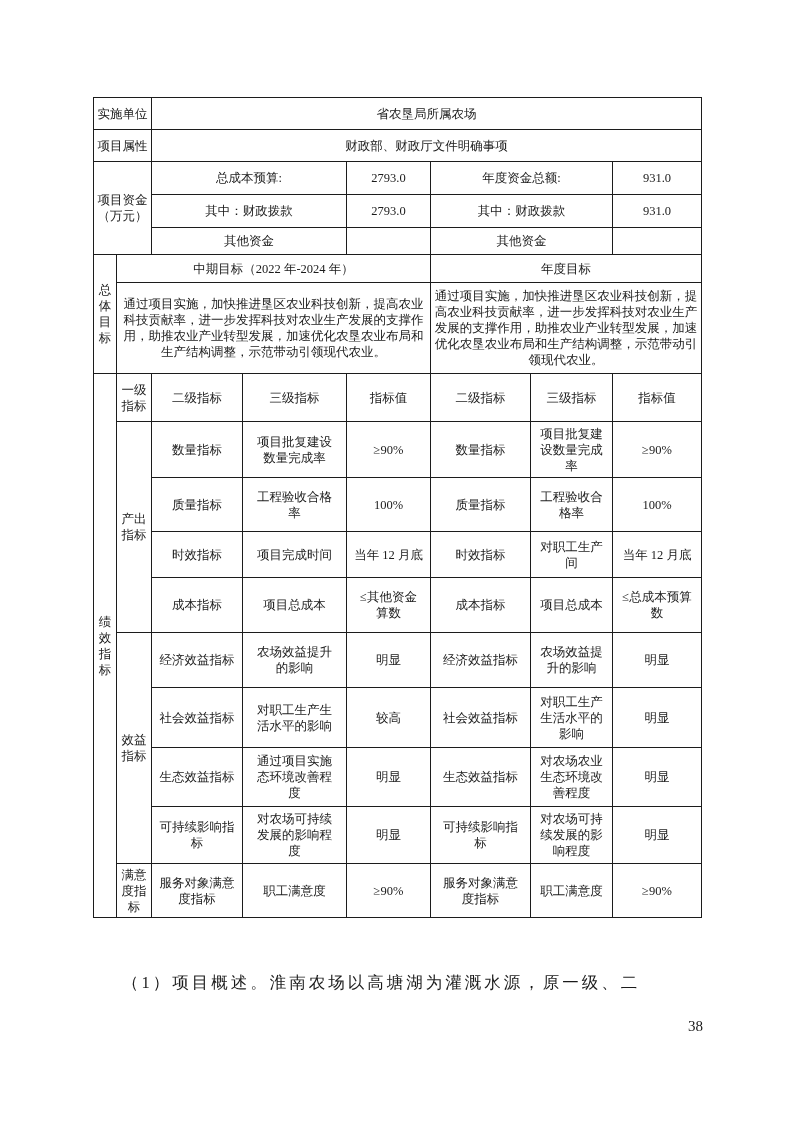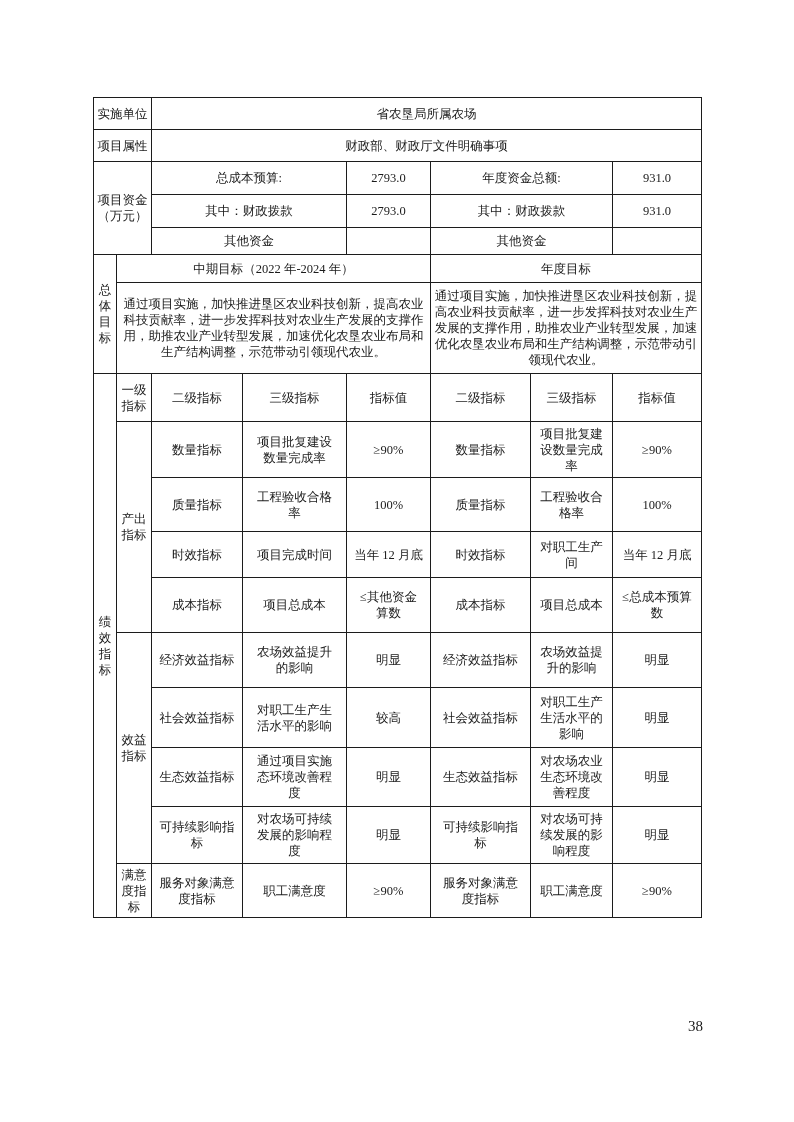--- a/index.html
+++ b/index.html
@@ -242,15 +242,16 @@
       <td class="pre">≥90%</td>
       <td class="pre">服务对象满意
 度指标</td>
       <td class="pre al3">职工满意度</td>
       <td class="pre">≥90%</td>
     </tr>
 
   </tbody>
     </table>
 
+  <div class="para">（1）项目概述。淮南农场以高塘湖为灌溉水源，原一级、二</div>
   <div class="pageno">38</div>
 
 </div>
 
 </body></html>

